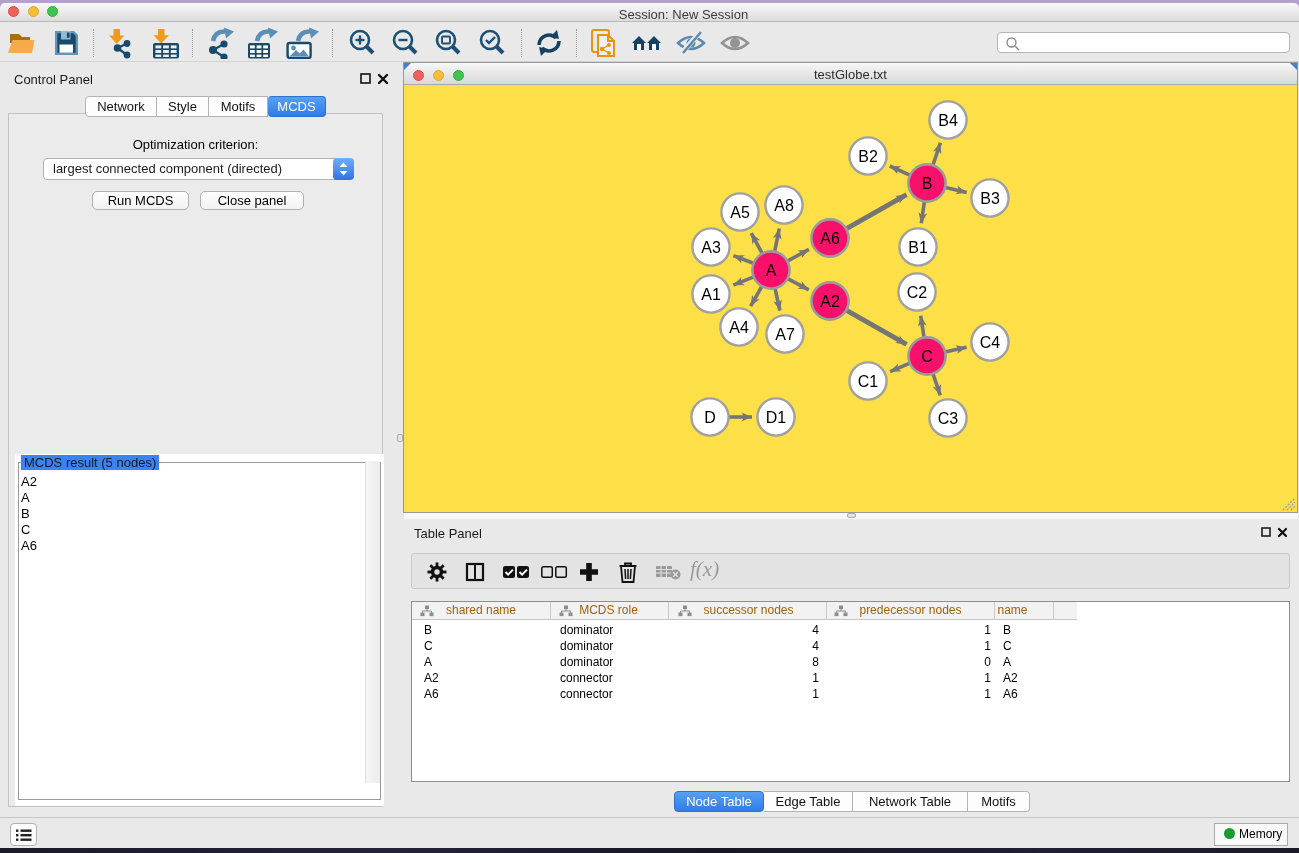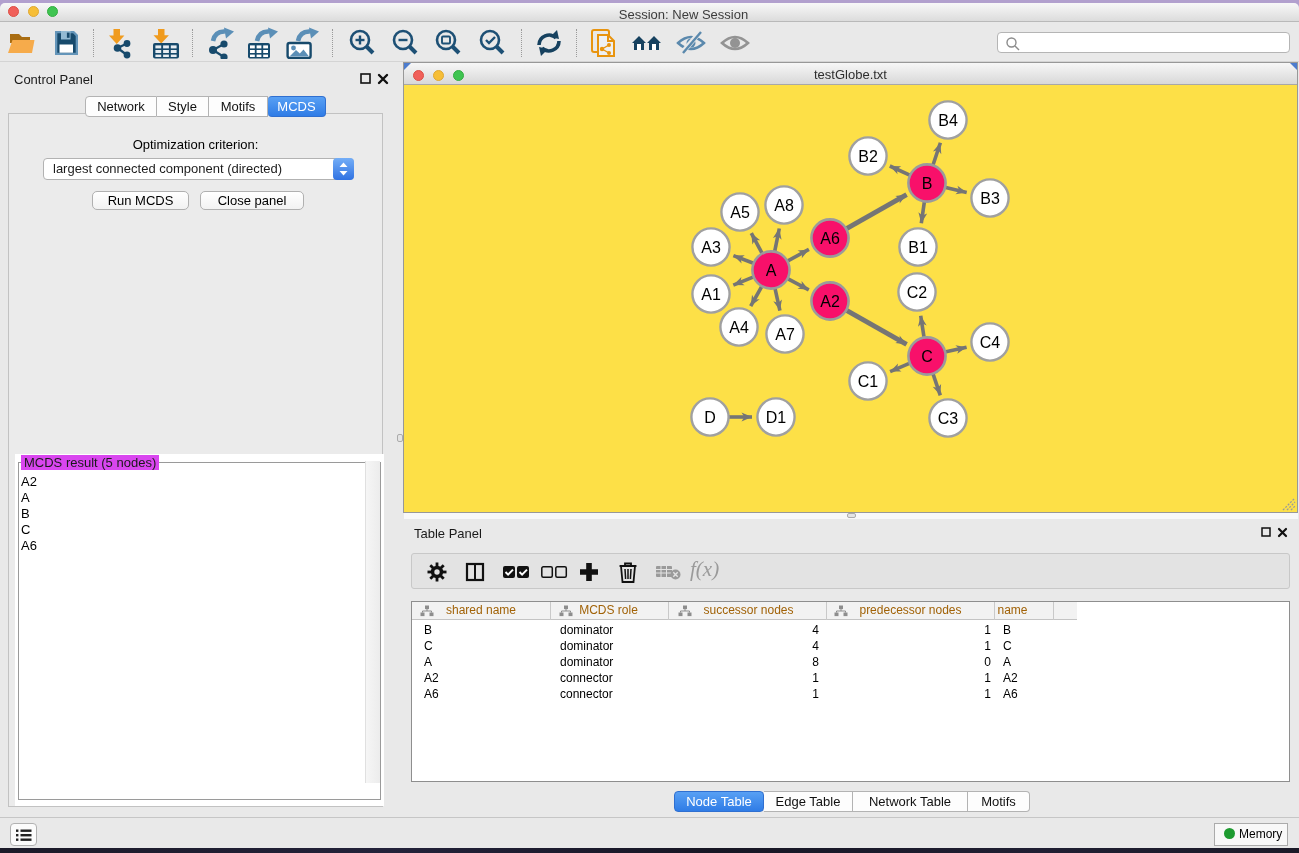--- a/index.html
+++ b/index.html
@@ -22,21 +22,21 @@
 .tab.first { border-left:1px solid #b3b3b3; border-radius:4px 0 0 4px; }
 .tab.last { border-radius:0 4px 4px 0; }
 .tab.sel { background:linear-gradient(#58a0f4,#2f7ce6); color:#fff; border-color:#2f6fd0; border-radius:4px; }
 #cp-body { left:8px; top:113px; width:375px; height:694px; border:1px solid #c2c2c2; background:#ebebeb; }
 #opt-label { left:0; top:137px; width:391px; text-align:center; color:#000; }
 #opt-select { left:43px; top:158px; width:311px; height:22px; background:#fff; border:1px solid #b2b2b2; border-radius:4px; line-height:20px; padding-left:9px; color:#1c1c1c; }
 #opt-cap { right:-1px; top:-1px; width:21px; height:22px; border-radius:4px; background:linear-gradient(#74aef7,#3072e2); position:absolute; }
 .btn { position:absolute; height:19px; background:linear-gradient(#ffffff,#f2f2f2); border:1px solid #b0b0b0; border-radius:5px; text-align:center; line-height:17px; color:#000; }
 #mcds-white { left:15px; top:454px; width:369px; height:352px; background:#fff; }
 #mcds-fs { position:absolute; left:3px; top:8px; width:363px; height:338px; border:1px solid #9a9a9a; }
-#mcds-legend { position:absolute; left:2px; top:-8px; background:#d946ef; padding:0 3px; }
+#mcds-legend { position:absolute; left:2px; top:-8px; background:#3b82f6; padding:0 3px; }
 #mcds-list { position:absolute; left:6px; top:20px; width:341px; line-height:16px; color:#000; }
 #mcds-scroll { position:absolute; right:4px; top:7px; width:15px; height:322px; background:linear-gradient(90deg,#f6f6f6,#ececec); border-left:1px solid #e0e0e0; }
 
 #net-win { left:403px; top:62px; width:895px; height:451px; border:1px solid #989898; background:#fde047; }
 #net-tbar { position:absolute; left:0; top:0; width:893px; height:22px; background:linear-gradient(#f7f7f7,#d8d8d8); border-bottom:1px solid #a8a8a8; }
 #net-tbar .tl { position:absolute; width:11px; height:11px; border-radius:50%; top:6.5px; }
 #net-title { position:absolute; left:0; top:4px; width:100%; text-align:center; color:#2e2e2e; }
 
 .knob { position:absolute; background:#e4e4e4; border:1px solid #ababab; border-radius:2px; }
 

